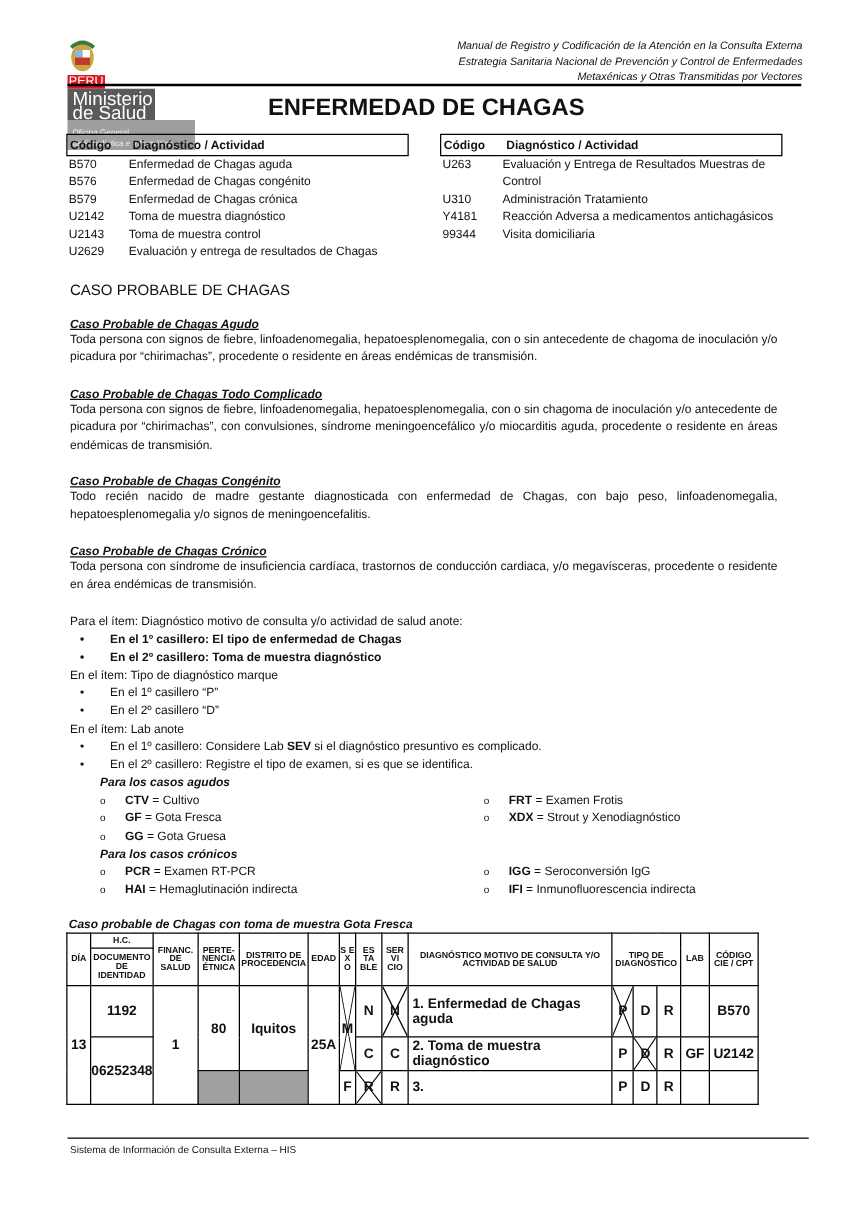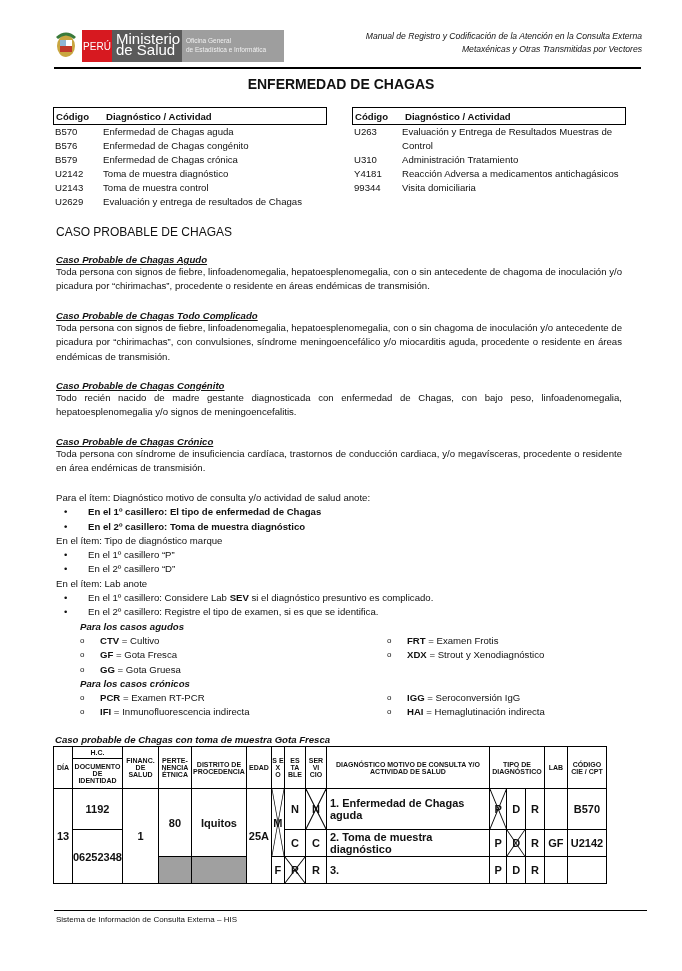--- a/index.html
+++ b/index.html
@@ -1,27 +1,27 @@
 <!DOCTYPE html>
 <html><head>
 <meta charset="utf-8">
 <style>
   html, body { margin:0; padding:0; }
   body { width:682px; height:971px; background:#fff; position:relative; overflow:hidden;
          font-family:"Liberation Sans", "DejaVu Sans", sans-serif; color:#111; }
   .abs { position:absolute; }
   
-  .logo { left:54px; top:30px; height:32px; display:flex; align-items:stretch; }
+  .logo { left:54px; top:30px; height:32px; display:flex; align-items:stretch;flex-direction:column; }
   .escudo { width:24px; height:30px; margin-right:4px; position:relative; }
   .peru { background:#d71920; color:#fff; font-size:10px; width:30px; display:flex; align-items:center; justify-content:center; }
   .minsa { background:#5a5a5a; color:#fff; font-size:15px; line-height:11px; padding:3px 6px 0 4px; width:60px; }
   .ogei { background:#9e9e9e; color:#f0f0f0; font-size:6.5px; line-height:9px; padding:6px 4px 0 4px; width:94px; }
   .manual { right:40px; top:30px; text-align:right; font-style:italic; font-size:8.6px; line-height:12.5px; }
   .hrule { left:54px; width:587px; height:2px; background:#000; top:67px; }
-  .title { left:0; width:682px; top:76px; text-align:center; font-weight:bold; font-size:14px; }
+  .title { left:0; width:682px; top:76px; text-align:center; font-weight:bold; font-size:19px; }
   
   .ctab { top:107px; font-size:9.6px; }
   .ctab .hdr { border:1px solid #000; height:16px; display:flex; align-items:center; font-weight:bold; padding-left:2px; }
   .ctab .row { display:flex; line-height:14px; padding-left:2px; }
   .ctab .code { width:48px; flex:none; }
   .ctab .hdr .code { width:50px; }
   
   .h2 { left:56px; top:225px; font-size:12px; }
   .sub { font-weight:bold; font-style:italic; text-decoration:underline; font-size:9.6px; }
   .para { font-size:9.6px; line-height:14.3px; text-align:justify; width:566px; }
@@ -60,20 +60,21 @@
     <div>Ministerio</div>
     <div>de Salud</div>
   </div>
   <div class="ogei">
     <div>Oficina General</div>
     <div>de Estadística e Informática</div>
   </div>
 </div>
 <div class="abs manual">
   <div>Manual de Registro y Codificación de la Atención en la Consulta Externa</div>
+  <div>Estrategia Sanitaria Nacional de Prevención y Control de Enfermedades</div>
   <div>Metaxénicas  y Otras Transmitidas por Vectores</div>
 </div>
 <div class="abs hrule"></div>
 <div class="abs title">ENFERMEDAD DE CHAGAS</div>
 
 <div class="abs ctab" style="left:53px;width:274px;">
   <div class="hdr">
       <span class="code">Código</span>
       <span>Diagnóstico / Actividad</span>
     </div>
@@ -170,22 +171,22 @@
       <div class="o"><b>CTV</b><span> = Cultivo</span></div>
       <div class="o"><b>FRT</b><span> = Examen Frotis</span></div>
       <div class="o"><b>GF</b><span> = Gota Fresca</span></div>
       <div class="o"><b>XDX</b><span> = Strout y Xenodiagnóstico</span></div>
       <div class="o"><b>GG</b><span> = Gota Gruesa</span></div>
     </div>
     <div class="sub" style="text-decoration:none">Para los casos crónicos</div>
     <div style="display:grid;grid-template-columns:307px 260px;padding-left:20px;">
       <div class="o"><b>PCR</b><span> = Examen RT-PCR</span></div>
       <div class="o"><b>IGG</b><span> = Seroconversión IgG</span></div>
+      <div class="o"><b>HAI</b><span> = Hemaglutinación indirecta</span></div>
       <div class="o"><b>IFI</b><span> = Inmunofluorescencia indirecta</span></div>
-      <div class="o"><b>HAI</b><span> = Hemaglutinación indirecta</span></div>
     </div>
   </div>
 </div>
 
 <div class="abs sub" style="left:55px;top:734px;text-decoration:none;font-size:9.6px;">Caso probable de Chagas con toma de muestra Gota Fresca</div>
 <table class="form">
   <tbody>
       <tr class="hd" style="height:12px;">
     <td rowspan="2" style="width:18px">DÍA</td>
     <td style="width:48px">H.C.</td>

